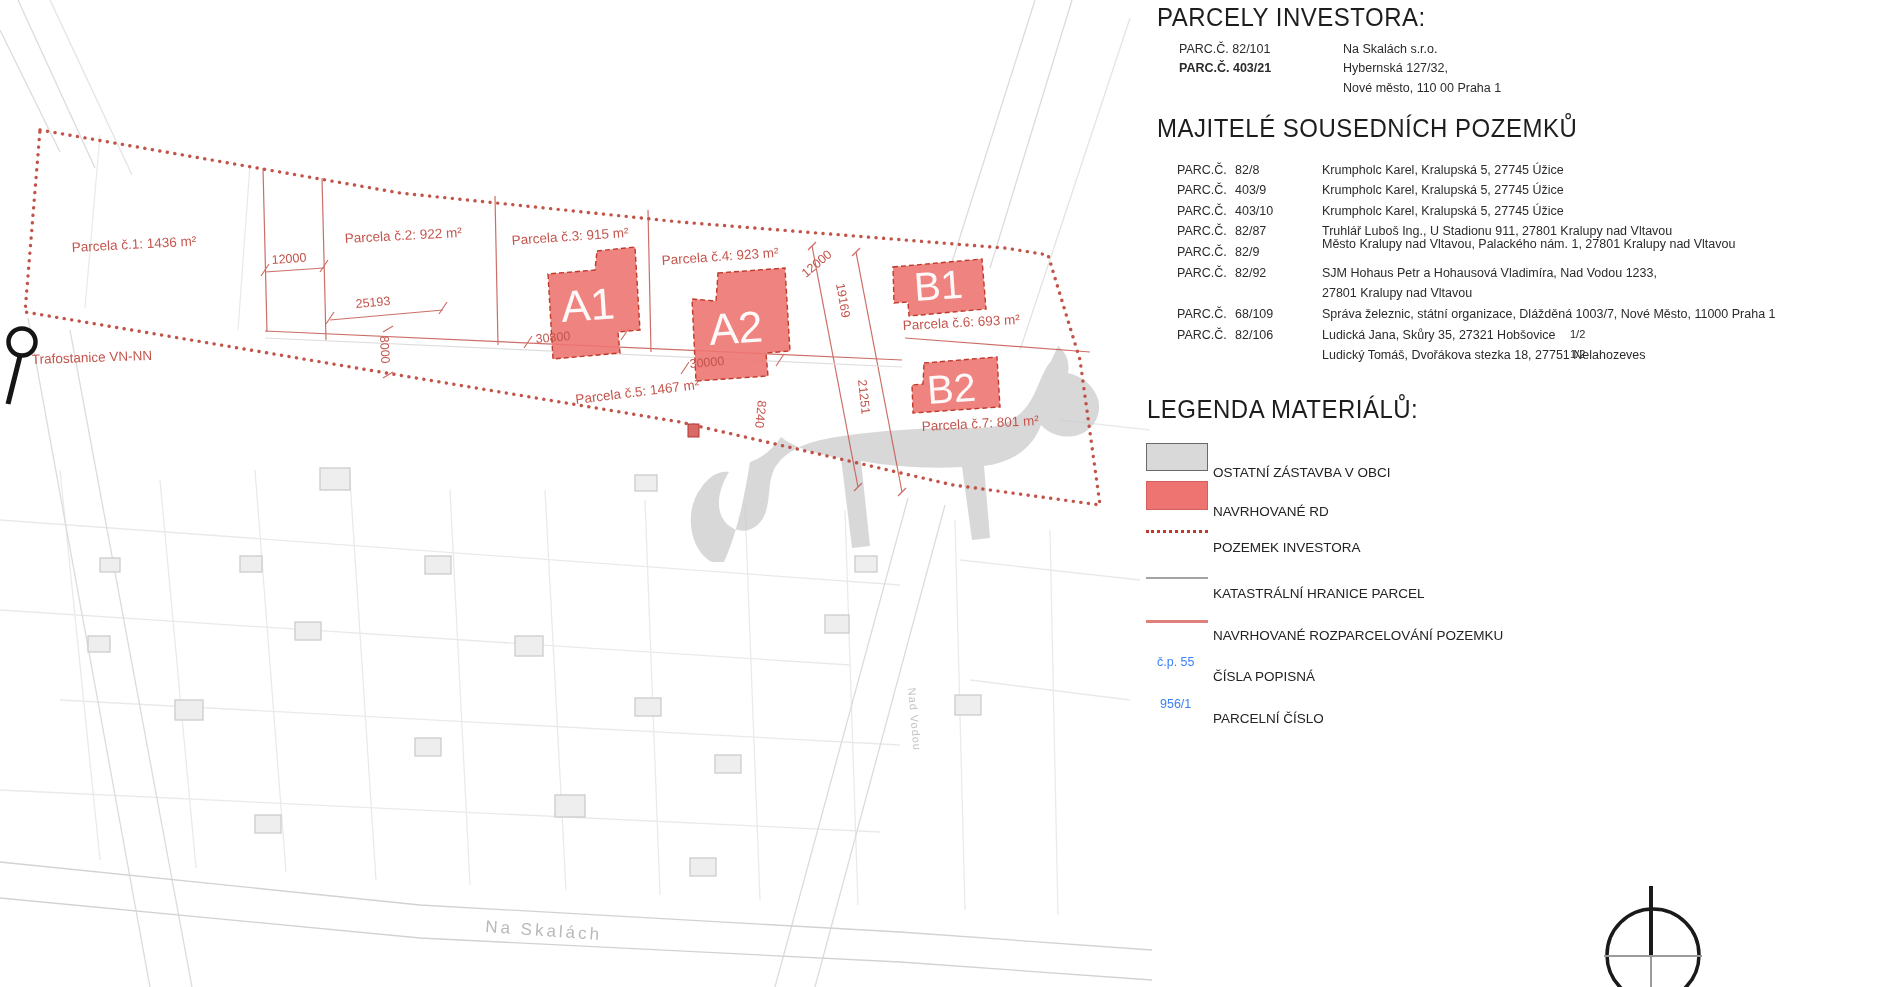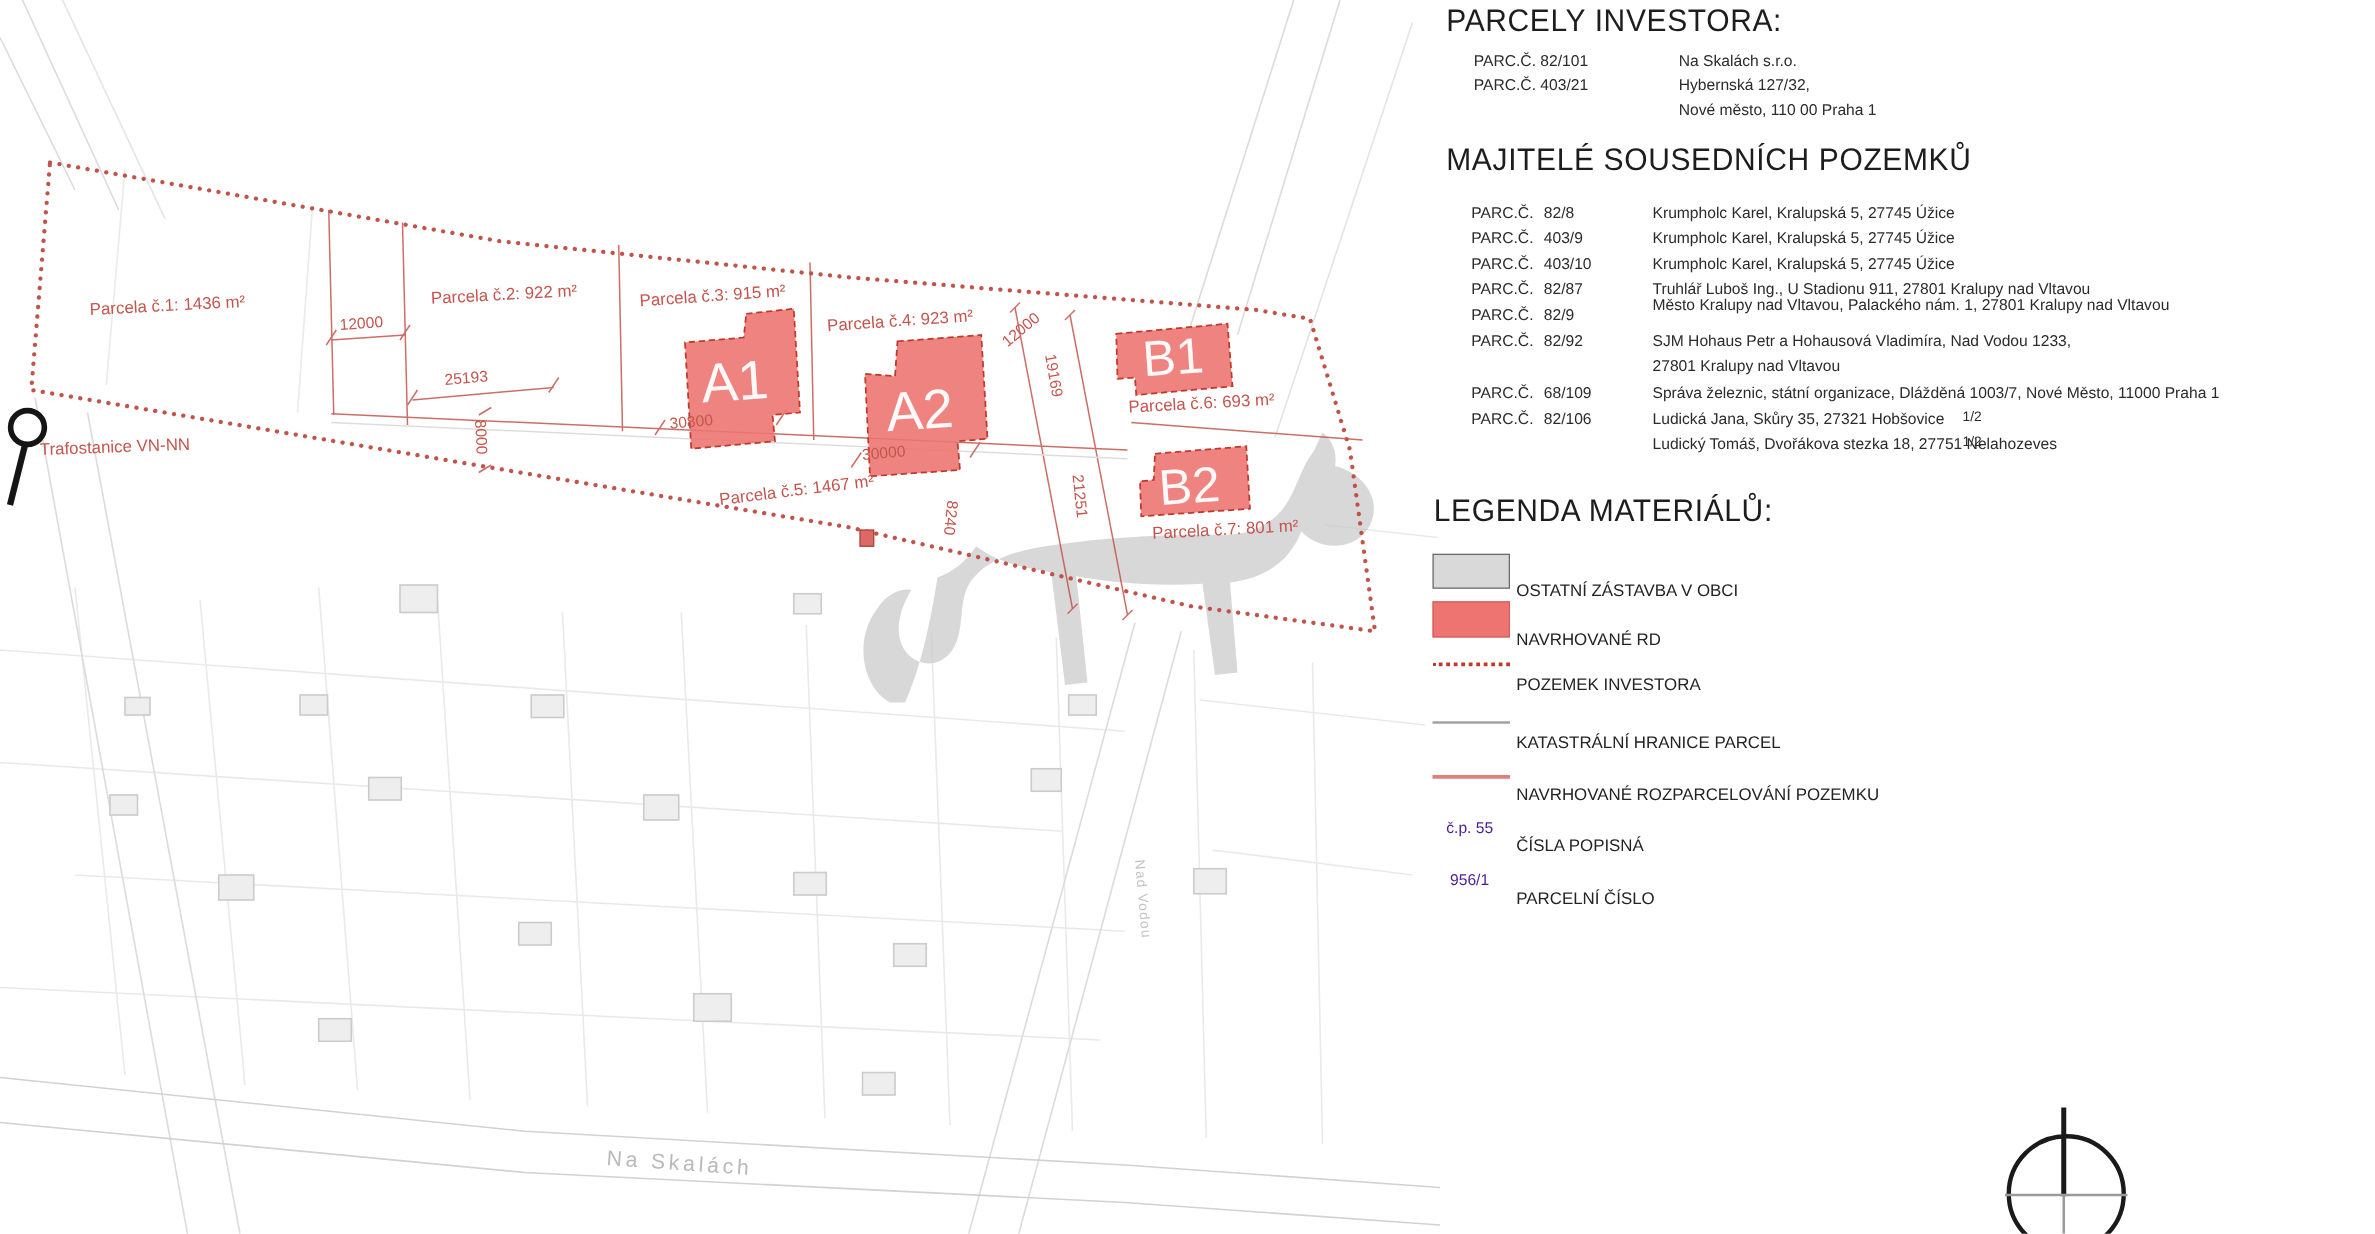--- a/index.html
+++ b/index.html
@@ -12,21 +12,21 @@
   .panel{position:absolute;color:#2b2b2b;}
   .sec-title{position:absolute;font-size:24px;letter-spacing:.5px;color:#1d1d1d;
              white-space:nowrap;transform:scaleY(1.04);transform-origin:left top;}
   .inv-parc{position:absolute;left:1163px;font-size:12.5px;white-space:nowrap;margin-left:16px;}
   .inv-val{position:absolute;left:1343px;font-size:12.5px;white-space:nowrap;}
   .own-label{position:absolute;left:1177px;font-size:12.5px;}
   .own-num{position:absolute;left:1235px;font-size:12.5px;}
   .own-name{position:absolute;left:1322px;font-size:12.5px;white-space:nowrap;}
   .own-share{position:absolute;left:1570px;font-size:11px;}
   .lg-label{position:absolute;left:1213px;font-size:13.5px;white-space:nowrap;color:#232323;margin-top:16px;}
-  .lg-sym-text{position:absolute;font-size:12.5px;color:#4c1d95;white-space:nowrap;}
+  .lg-sym-text{position:absolute;font-size:12.5px;color:#3b82f6;white-space:nowrap;}
   .swatch{position:absolute;left:1146px;width:60px;}
   .sw-gray{height:26px;background:#d9d9d9;border:1.5px solid #6a6a6a;}
   .sw-red{height:27px;background:#ee7472;border:1.5px solid #d4605e;}
   .sw-dotted{height:0;border-top:3.5px dotted #c0392b;width:62px;}
   .sw-line-gray{height:2px;background:#a3a3a3;width:62px;}
   .sw-line-red{height:2.5px;background:#e0807c;width:62px;}
 
   
   .wm1{position:absolute;left:548px;top:540px;font-size:43px;font-weight:bold;
        color:#c6c6c6;letter-spacing:2px;white-space:nowrap;}
@@ -205,21 +205,21 @@
     <line x1="1604" y1="956" x2="1702" y2="956" stroke="#9a9a9a" stroke-width="2"></line>
   </g>
 </svg>
 
 
 <div class="panel">
 
   <div class="sec-title" style="left:1157px;top:3px;">PARCELY INVESTORA:</div>
   <div class="inv-parc" style="top:42px;">PARC.Č. 82/101</div>
   <div class="inv-val" style="top:42px;">Na Skalách s.r.o.</div>
-  <div class="inv-parc" style="top:61px;">PARC.Č. 403/21</div>
+  <div class="inv-parc" style="top:61px;font-weight:bold;">PARC.Č. 403/21</div>
   <div class="inv-val" style="top:61px;">Hybernská 127/32,</div>
   <div class="inv-val" style="top:81px;">Nové město, 110 00 Praha 1</div>
 
   <div class="sec-title" style="left:1157px;top:114px;">MAJITELÉ SOUSEDNÍCH POZEMKŮ</div>
 
   <div>
     <div class="own-label" style="top:163px;">PARC.Č.</div>
     <div class="own-num" style="top:163px;">82/8</div>
     <div class="own-name" style="top:163px;">Krumpholc Karel, Kralupská 5, 27745 Úžice</div>
 

